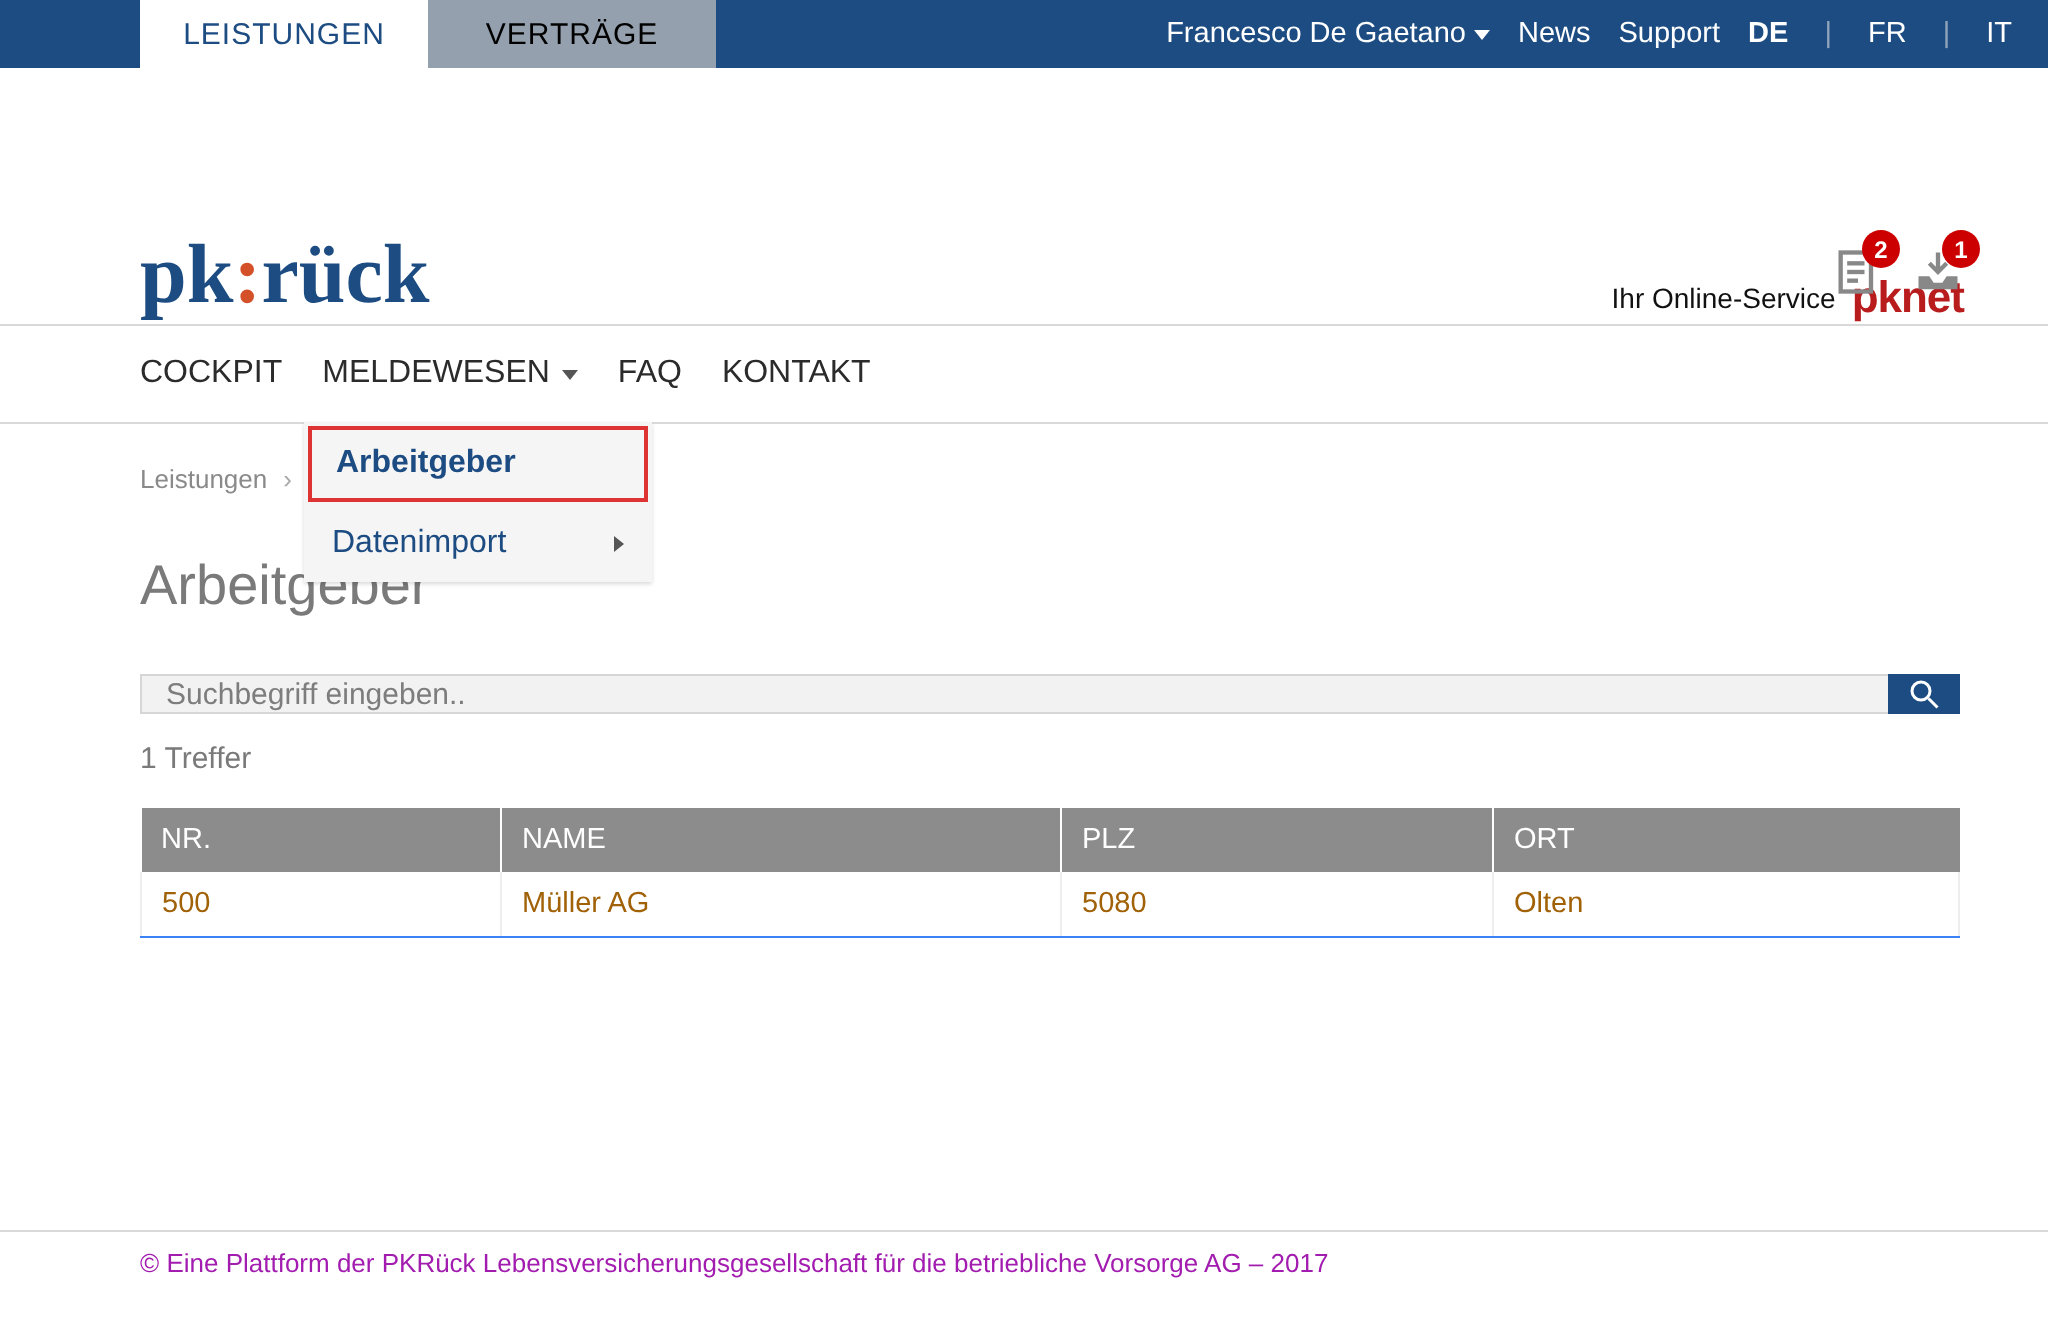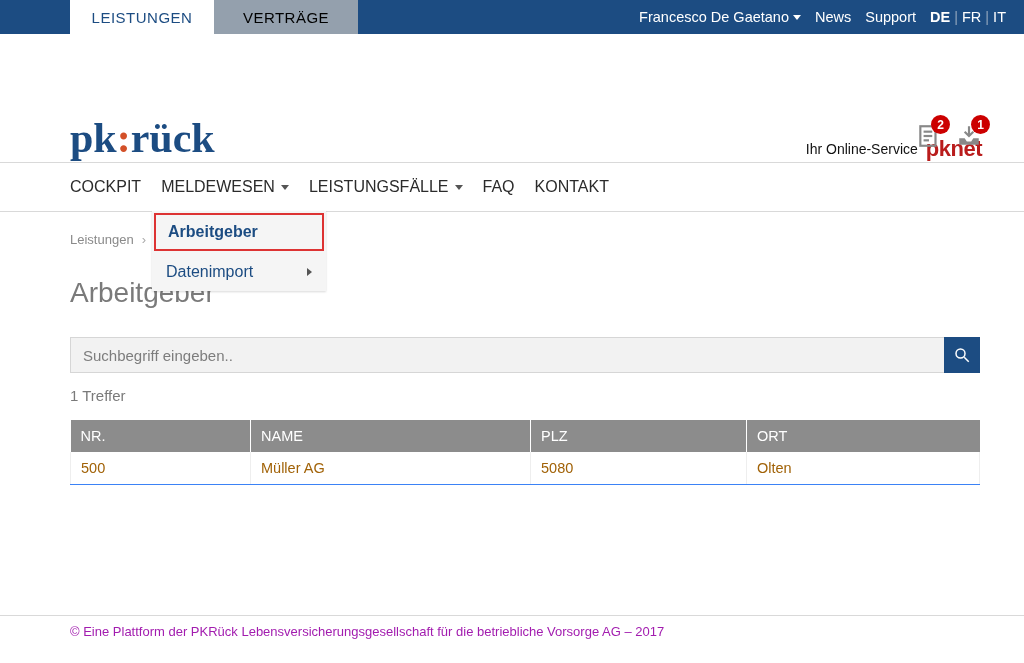--- a/index.html
+++ b/index.html
@@ -40,21 +40,21 @@
   }
   .user-name { font-size: 14.5px; display: flex; align-items: center; gap: 4px; cursor: pointer;}
   .caret-down {
     width: 0; height: 0;
     border-left: 4px solid transparent;
     border-right: 4px solid transparent;
     border-top: 5px solid #fff;
     display: inline-block;
   }
   .top-link { cursor: pointer; font-size: 14.5px; }
-  .lang-group { display:flex; align-items:center; gap:4px; font-size:14.5px; }
+  .lang-group { display:flex; align-items:center; gap:18px; font-size:14.5px; }
   .lang-sep { color: #8fa4bb; }
   .lang { cursor:pointer; }
   .lang.active { font-weight:600; }
 
   
   .logo-row {
     height: 128px;
     padding: 18px 42px 0 70px;
     display: flex; align-items: flex-end;
     position: relative;
@@ -132,21 +132,21 @@
     border-bottom:4px solid transparent;
     border-left:5px solid #555;
   }
 
   
   .content { padding: 20px 44px 0 70px; position:relative; }
   .breadcrumb { font-size:13px; color:#8a8a8a; display:flex; gap:6px; align-items:center; margin-bottom: 30px;}
   .bc-sep::after { content:"›"; color:#aaa; margin:0 2px;}
   .page-title { font-size:28px; font-weight:300; color:#7a7a7a; margin-bottom: 28px;}
 
-  .search-row { display:flex; height:36px; margin-bottom:14px;}
+  .search-row { display:flex; height:20px; margin-bottom:14px;}
   .search-input {
     flex:1; border:1px solid #d6d6d6; border-right:none;
     background:#f2f2f2; padding:0 12px; font-size:15px; color:#444;
   }
   .search-input::placeholder { color:#7d7d7d; }
   .search-btn {
     width:36px; background:#1c4c82; color:#fff;
     display:flex; align-items:center; justify-content:center;
     cursor:pointer; border:none;
   }
@@ -228,24 +228,20 @@
       <span class="badge">1</span>
     </div>
   </div>
 </div>
 
 <div class="mainnav-wrap">
   <div class="mainnav">
     <div class="nav-item">COCKPIT</div>
     <div class="nav-item">
       <span>MELDEWESEN</span>
-      <span class="nav-caret"></span>
-    </div>
-    <div class="nav-item">
-      <span>LEISTUNGSFÄLLE</span>
       <span class="nav-caret"></span>
     </div>
     <div class="nav-item">FAQ</div>
     <div class="nav-item">KONTAKT</div>
 
     <div class="dropdown">
       <div class="dd-item highlight">Arbeitgeber</div>
       <div class="dd-item">
         <span>Datenimport</span>
         <span class="dd-chevron"></span>

